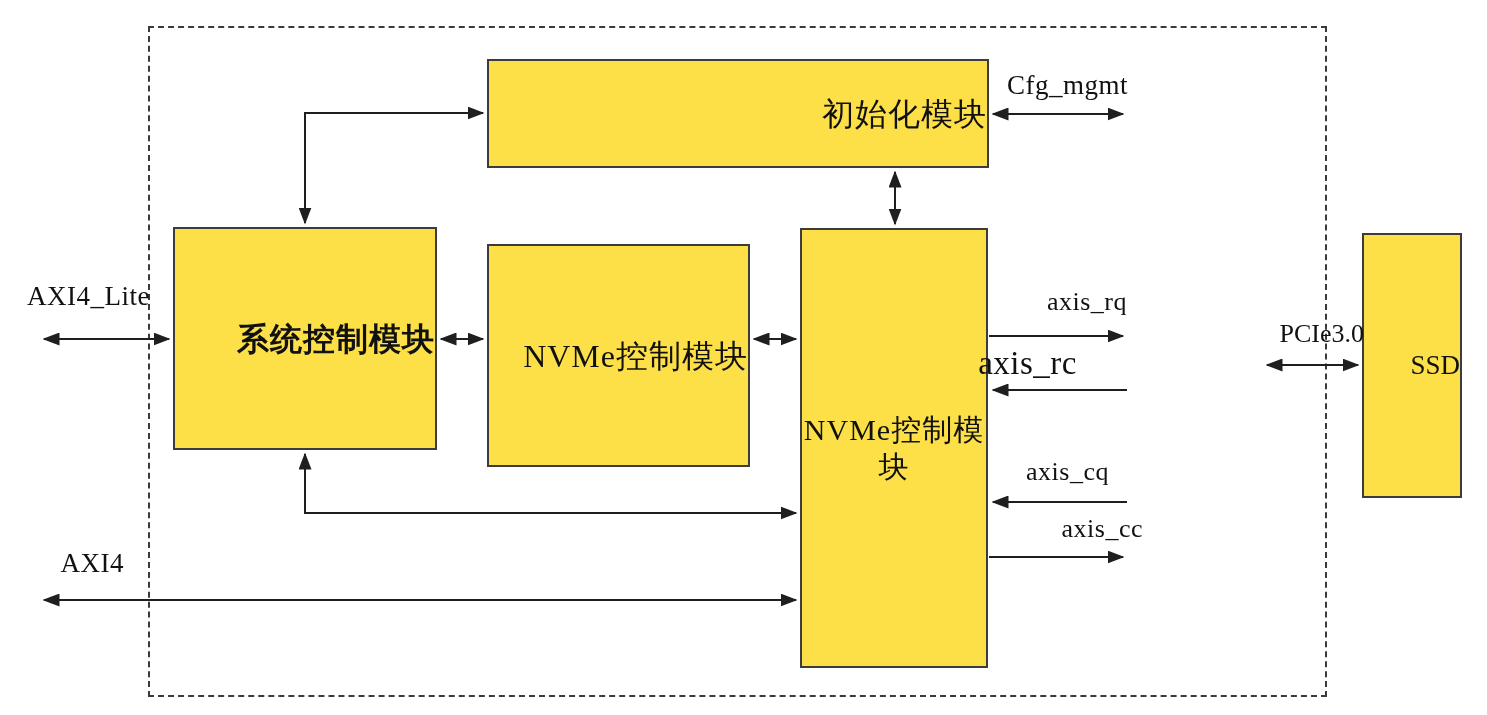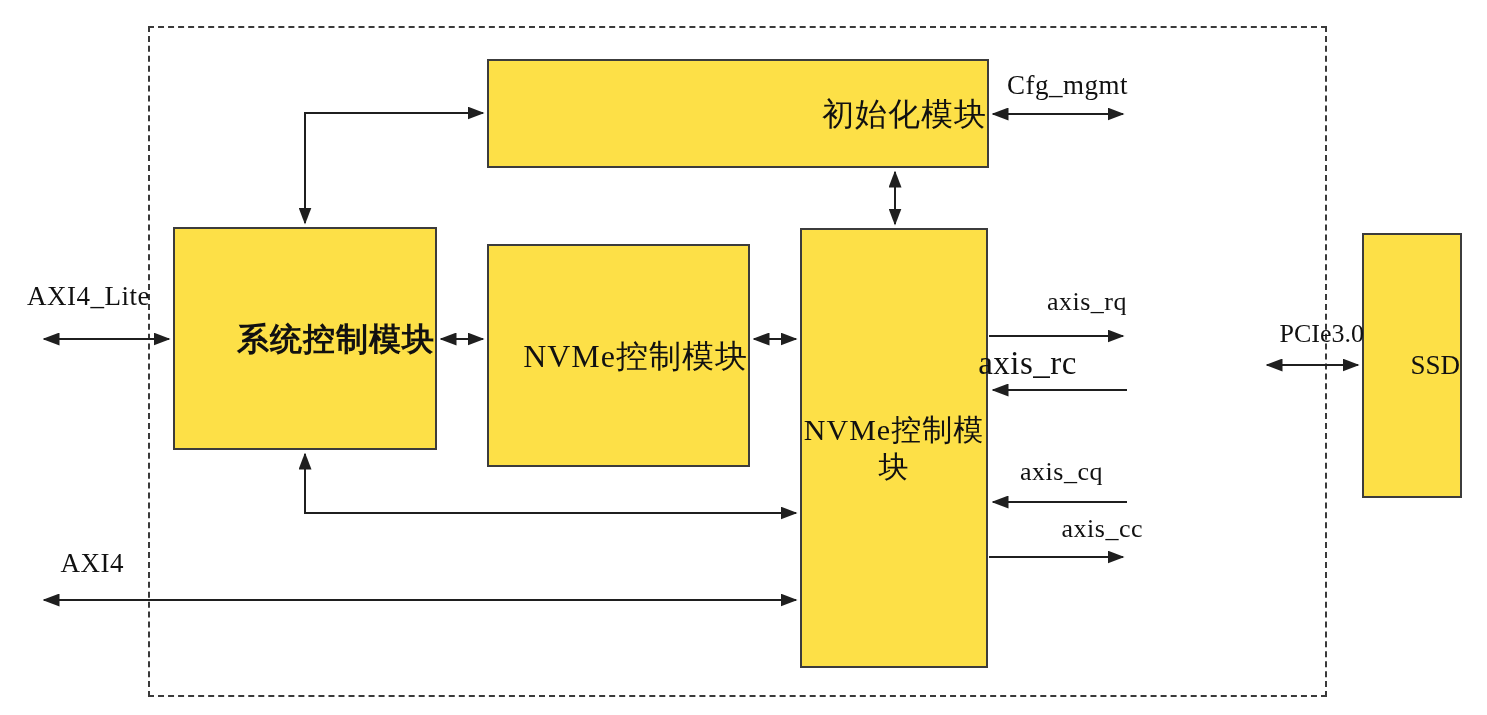--- a/index.html
+++ b/index.html
@@ -40,21 +40,21 @@
     font-size:27px;
     letter-spacing:0.5px;
     white-space:nowrap;
     text-align:right;
   }
   .sig-axi4-lite{left:16px;top:281px;width:134px;}
   .sig-axi4     {left:44px;top:548px;width:80px;}
   .sig-cfg-mgmt {left:988px;top:70px;width:140px;}
   .sig-axis-rq  {left:989px;top:287px;width:138px;font-size:26px;}
   .sig-axis-rc  {left:939px;top:345px;width:138px;font-size:33px;}
-  .sig-axis-cq  {left:989px;top:457px;width:114px;font-size:26px;}
+  .sig-axis-cq  {left:989px;top:457px;width:114px;font-size:26px;padding-left:6px;}
   .sig-axis-cc  {left:989px;top:514px;width:154px;font-size:26px;}
   .sig-pcie3    {left:1264px;top:319px;width:100px;font-size:26px;letter-spacing:0;}
 </style>
 </head>
 <body>
 
 <div id="stage">
 
   <div class="dashed-boundary"></div>
 

